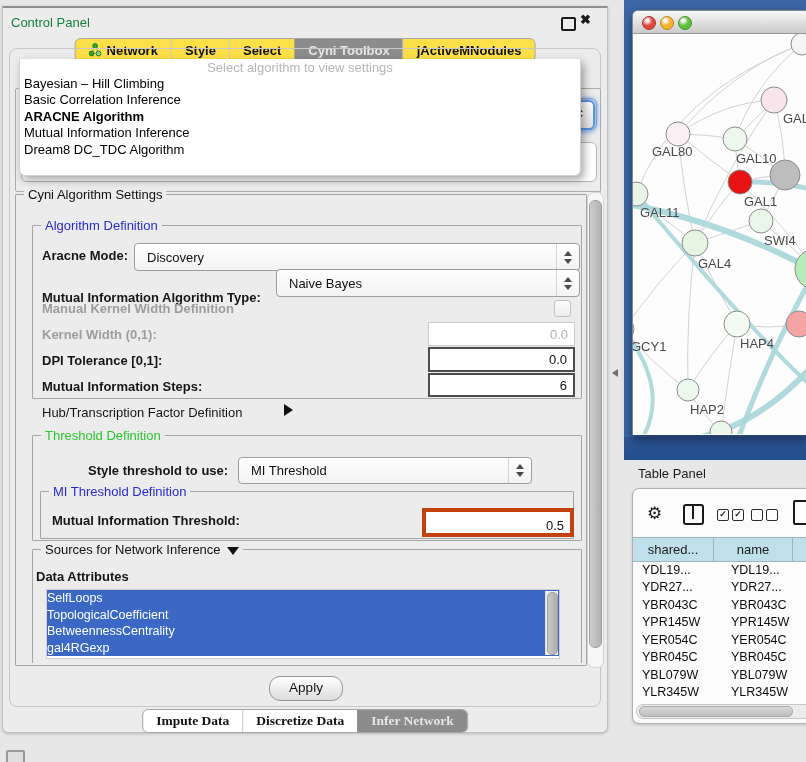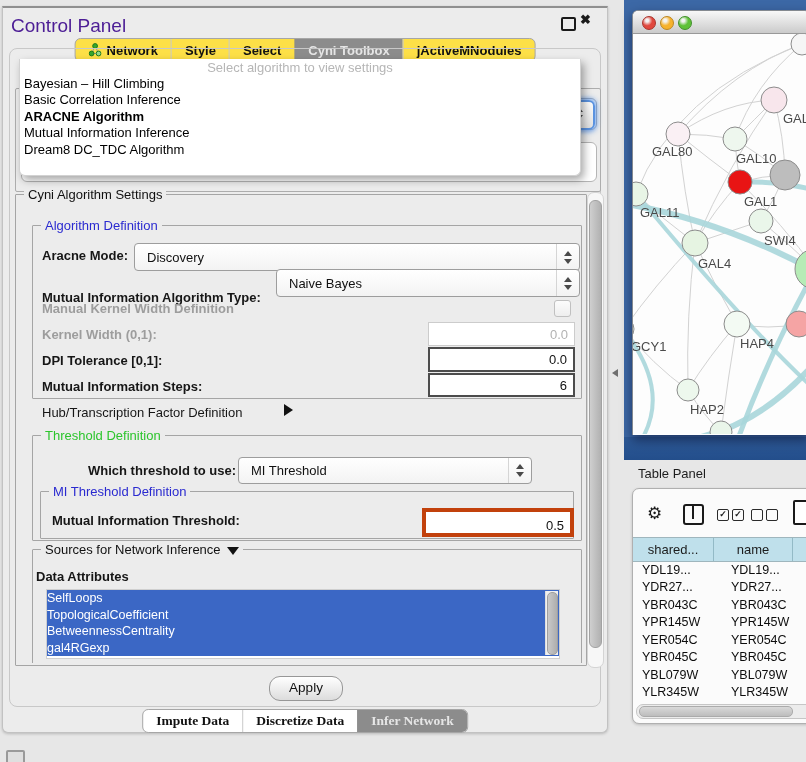--- a/index.html
+++ b/index.html
@@ -7,21 +7,21 @@
     width:806px;height:762px;overflow:hidden;position:relative;
     background:#e7e7e7;font-family:"Liberation Sans",sans-serif;color:#111;
     -webkit-font-smoothing:antialiased;
   }
   .abs{position:absolute;}
 
   
   #control-panel{left:2px;top:6px;width:604px;height:724px;background:#ececec;
     border:1px solid #c2c2c2;border-top:2px solid #8f8f8f;border-radius:0 0 6px 6px;
     box-shadow:0 1px 3px rgba(0,0,0,.2);}
-  #cp-title{left:8px;top:7px;font-size:19px;color:#4c1d95;}
+  #cp-title{left:8px;top:7px;font-size:13px;color:#15803d;}
   #cp-float{left:558px;top:9px;width:11px;height:10px;border:2px solid #1a1a1a;border-radius:2px;}
   #cp-close{left:577px;top:4px;font-size:13px;font-weight:bold;color:#1a1a1a;}
 
   
   #top-tabs{top:30px;left:50%;transform:translateX(-50%);display:flex;height:22px;
     background:#fde047;border:1px solid #a6a6a6;border-radius:6px;overflow:hidden;}
   .tab{display:flex;align-items:center;gap:5px;padding:0 13px;font-size:13px;font-weight:bold;
     color:#111;border-left:1px solid #c9c9c9;white-space:nowrap;}
   .tab:first-child{border-left:none;}
   .tab.selected{background:#8c8c8c;color:#e6e6e6;border-left-color:#8c8c8c;}
@@ -226,21 +226,21 @@
       <div class="abs tfield dark" style="left:412px;top:178px;width:143px;height:20px;">
         <span>6</span>
       </div>
 
       <div class="abs lbl plain" style="left:26px;top:210px;">Hub/Transcription Factor Definition</div>
       <div class="abs arrow-right" style="left:268px;top:209px;"></div>
 
       <div class="abs grp" style="left:16px;top:240px;width:548px;height:104px;">
         <div class="grp-title t-green">Threshold Definition</div>
       </div>
-      <div class="abs lbl" style="left:72px;top:268px;">Which threshold to use:</div>
+      <div class="abs lbl" style="left:72px;top:268px;">Style threshold to use:</div>
       <div class="abs combo" style="left:222px;top:262px;width:292px;height:25px;">
         <span class="ctext">MI Threshold</span>
         <span class="carrows">
             <i class="tri-up"></i>
             <i class="tri-dn"></i>
           </span>
       </div>
       <div class="abs grp" style="left:24px;top:296px;width:532px;height:46px;">
         <div class="grp-title t-blue">MI Threshold Definition</div>
       </div>

